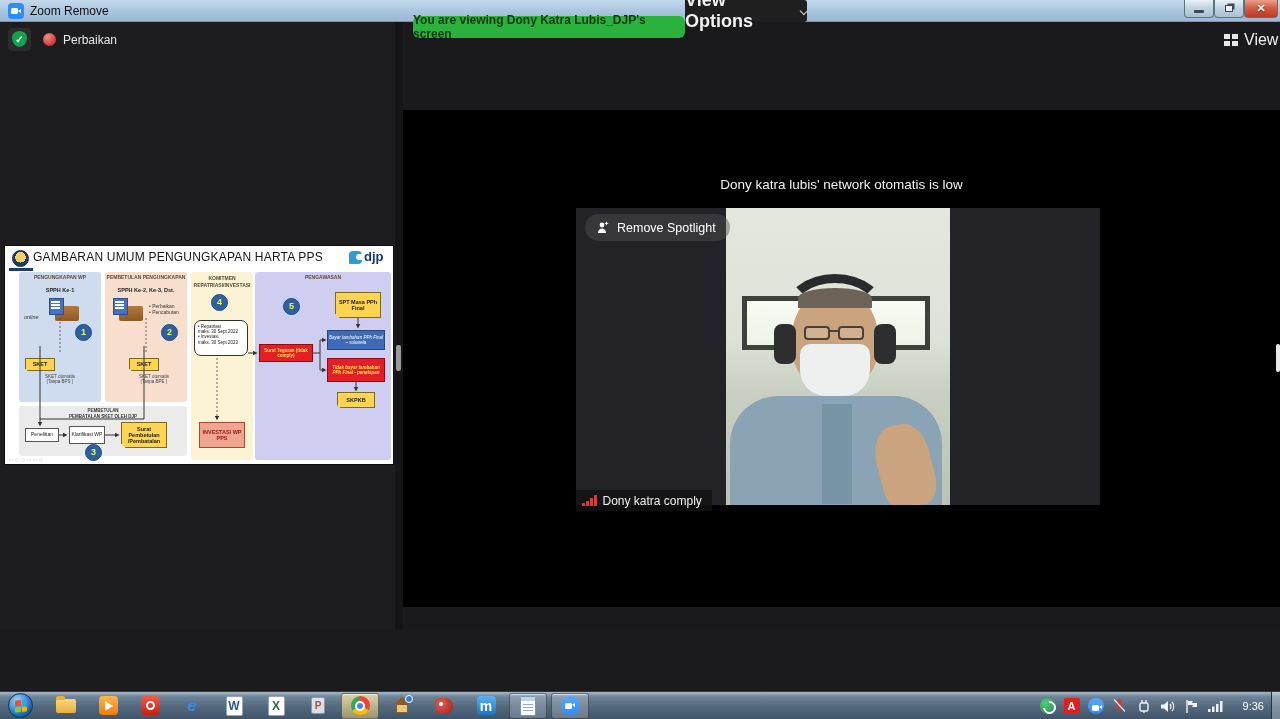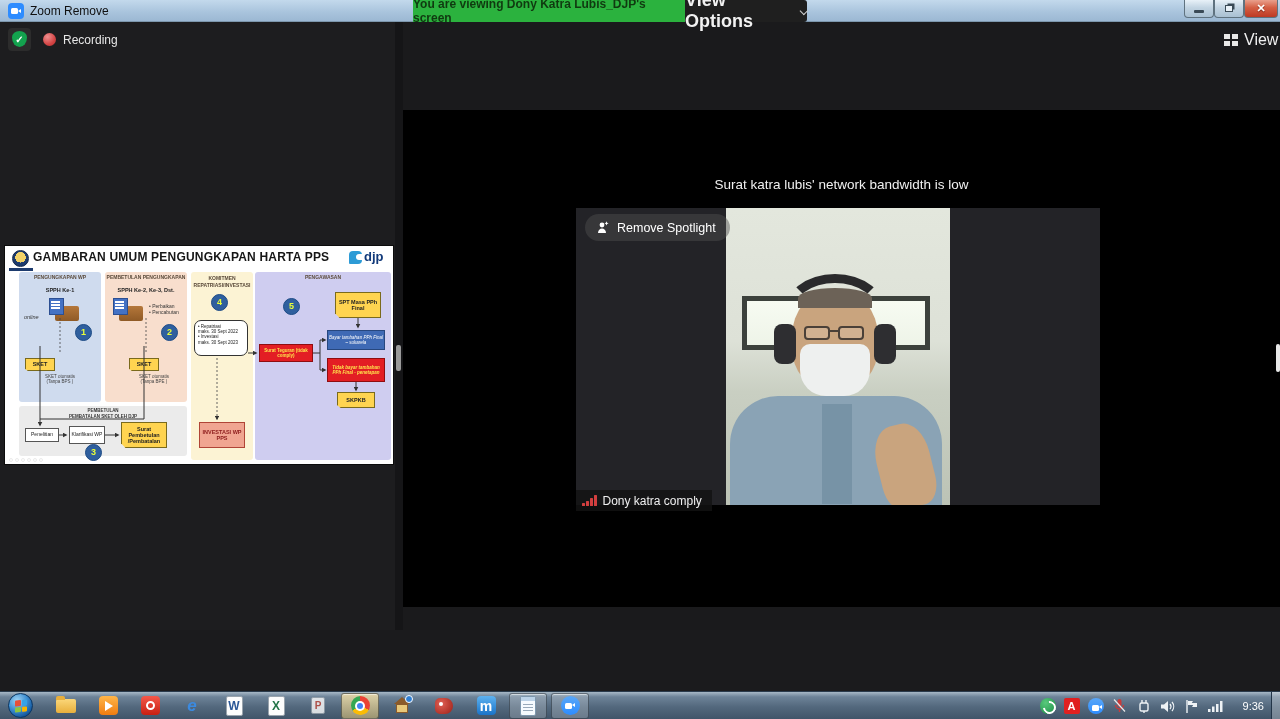--- a/index.html
+++ b/index.html
@@ -7,22 +7,22 @@
   .screen { position:relative; width:1280px; height:719px; background:#1a1a1c; overflow:hidden; }
 
   
   .titlebar { position:absolute; left:0; top:0; width:1280px; height:22px;
     background:linear-gradient(#c3d9ec, #a8c3dc 60%, #9cb8d3); border-bottom:1px solid #7d97ad; }
   .zoom-app-icon { position:absolute; left:8px; top:3px; width:16px; height:16px; background:#2d8cff; border-radius:4px; }
   .zoom-app-icon .cam-body { position:absolute; left:3px; top:5px; width:7px; height:6px; background:#fff; border-radius:1.5px; }
   .zoom-app-icon .cam-lens { position:absolute; left:10px; top:5.5px; width:0; height:0;
     border-top:2.5px solid transparent; border-bottom:2.5px solid transparent; border-right:3.5px solid #fff; }
   .title-text { position:absolute; left:30px; top:4px; font-size:12px; color:#101010; }
-  .banner { position:absolute; left:413px; top:0; width:272px; height:22px; background:#2bb23e;
-    display:flex; align-items:center; justify-content:flex-end; }
+  .banner { position:absolute; left:413px; top:16px; width:272px; height:22px; background:#2bb23e;
+    display:flex; align-items:center; justify-content:flex-end;border-radius:6px; }
   .banner span { font-size:12px; font-weight:bold; color:#103a10; }
   .view-options { position:absolute; left:685px; top:0; width:122px; height:22px; background:#1f1f1f;
     border-radius:0 3px 3px 0; display:flex; align-items:center; justify-content:center; gap:7px; cursor:default; }
   .view-options span.vo-label { font-size:18px; font-weight:bold; color:#f2f2f2; }
   .chev { display:inline-block; width:6px; height:6px; border-left:1.6px solid #cfcfcf; border-top:1.6px solid #cfcfcf; }
   .chev.down { transform:rotate(225deg); }
   .winbtns { position:absolute; right:2px; top:0; display:flex; }
   .winbtn { width:30px; height:18px; border:1px solid #5f727f; border-top:none; border-radius:0 0 4px 4px;
     background:linear-gradient(#e8f1f8, #c2d4e2 45%, #a9c0d2); display:flex; align-items:center; justify-content:center; }
   .winbtn.close { width:34px; background:linear-gradient(#eda globalThis, #eda); background:linear-gradient(#e9a08c, #d45f44 45%, #bd3a24); }
@@ -76,21 +76,21 @@
   .arm { position:absolute; left:152px; top:216px; width:54px; height:84px; background:#c9a47e; border-radius:40% 40% 30% 30%; transform:rotate(-14deg); }
   .name-tag { position:absolute; left:0; bottom:-6px; height:21px; padding:0 10px 0 6px; background:rgba(18,18,18,.82);
     display:flex; align-items:center; gap:6px; }
   .name-tag span { font-size:12px; color:#efefef; }
   .sigbars { display:inline-flex; align-items:flex-end; gap:1.5px; height:11px; }
   .sigbars i { display:block; width:2.5px; background:#d23f3f; border-radius:0.5px; }
 
   
   .slide { position:absolute; left:5px; top:246px; width:388px; height:218px; background:#fff; box-shadow:0 0 0 1px #0c0c0c; }
   .slide * { line-height:1.15; }
-  .s-title { position:absolute; left:28px; top:5px; width:310px; font-size:12px; font-weight:bold; color:#161616; letter-spacing:0.2px; }
+  .s-title { position:absolute; left:28px; top:5px; width:310px; font-size:12px; font-weight:normal; color:#161616; letter-spacing:0.2px; }
   .s-logo { position:absolute; left:7px; top:4px; width:17px; height:17px; border-radius:50%;
     background:radial-gradient(circle at 50% 42%, #f2d268 0 45%, #1d3b6e 46% 100%); border:1px solid #10264a; }
   .s-logo-cap { position:absolute; left:4px; top:22px; width:24px; height:3px; background:#1d3b6e; }
   .djp { position:absolute; left:344px; top:4px; display:flex; align-items:center; gap:2px; }
   .djp-mark { width:13px; height:13px; background:#2d9bd6; border-radius:4px 4px 4px 1px; position:relative; }
   .djp-mark::after { content:""; position:absolute; right:-1px; top:3.5px; width:7px; height:6px; background:#fff; border-radius:3px 0 0 3px; }
   .djp-text { font-size:13px; font-weight:bold; color:#123a7a; }
   .col { position:absolute; border-radius:3px; }
   .c1 { left:14px; top:26px; width:82px; height:130px; background:#cfdbee; }
   .c2 { left:100px; top:26px; width:82px; height:130px; background:#f8decd; }
@@ -208,34 +208,34 @@
   </div>
 
   <div class="left-pane"></div>
   <div class="divider"></div>
   <div class="divider-handle"></div>
 
   <div class="rec-shield">
     <span class="shield">✓</span>
   </div>
   <span class="rec-dot"></span>
-  <span class="rec-label">Recording</span>
+  <span class="rec-label">Perbaikan</span>
 
   <div class="view-btn">
     <svg width="14" height="12" viewBox="0 0 14 12">
       <rect x="0" y="0" width="6" height="5" fill="#e8e8e8"></rect>
         <rect x="8" y="0" width="6" height="5" fill="#e8e8e8"></rect>
       <rect x="0" y="7" width="6" height="5" fill="#e8e8e8"></rect>
         <rect x="8" y="7" width="6" height="5" fill="#e8e8e8"></rect>
     </svg>
     <span class="vb-label">View</span>
   </div>
 
   <div class="stage-black"></div>
-  <div class="bandwidth">Surat katra lubis' network bandwidth is low</div>
+  <div class="bandwidth">Dony katra lubis' network otomatis is low</div>
   <div class="right-scroll"></div>
 
   <div class="video-panel">
     <div class="video">
       <div class="vwindow">
         <span class="pane p1"></span>
         <span class="pane p2"></span>
       </div>
       <div class="headband"></div>
       <div class="head"></div>

